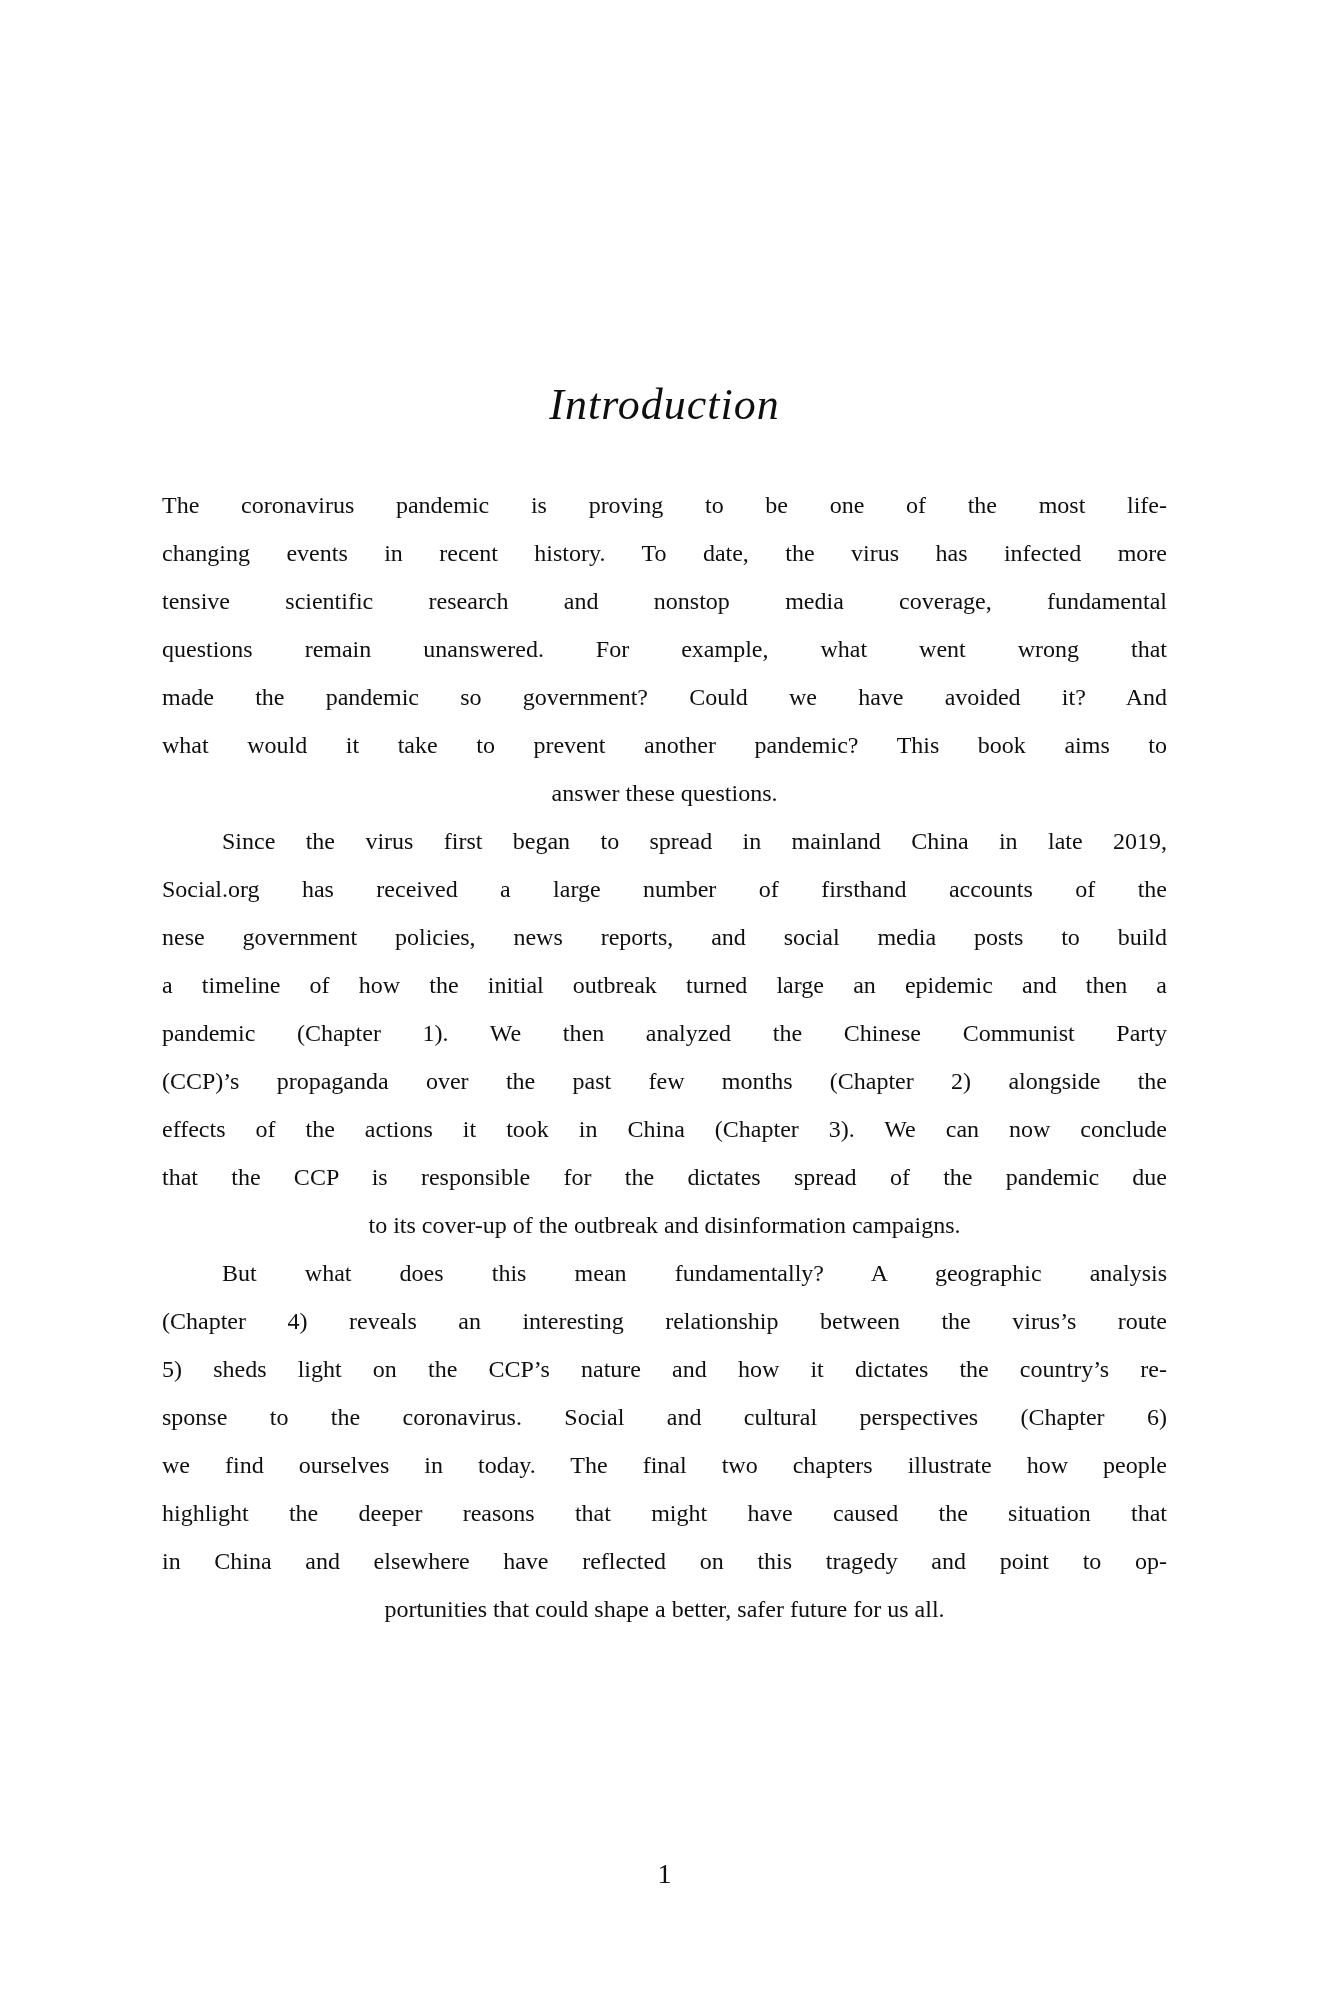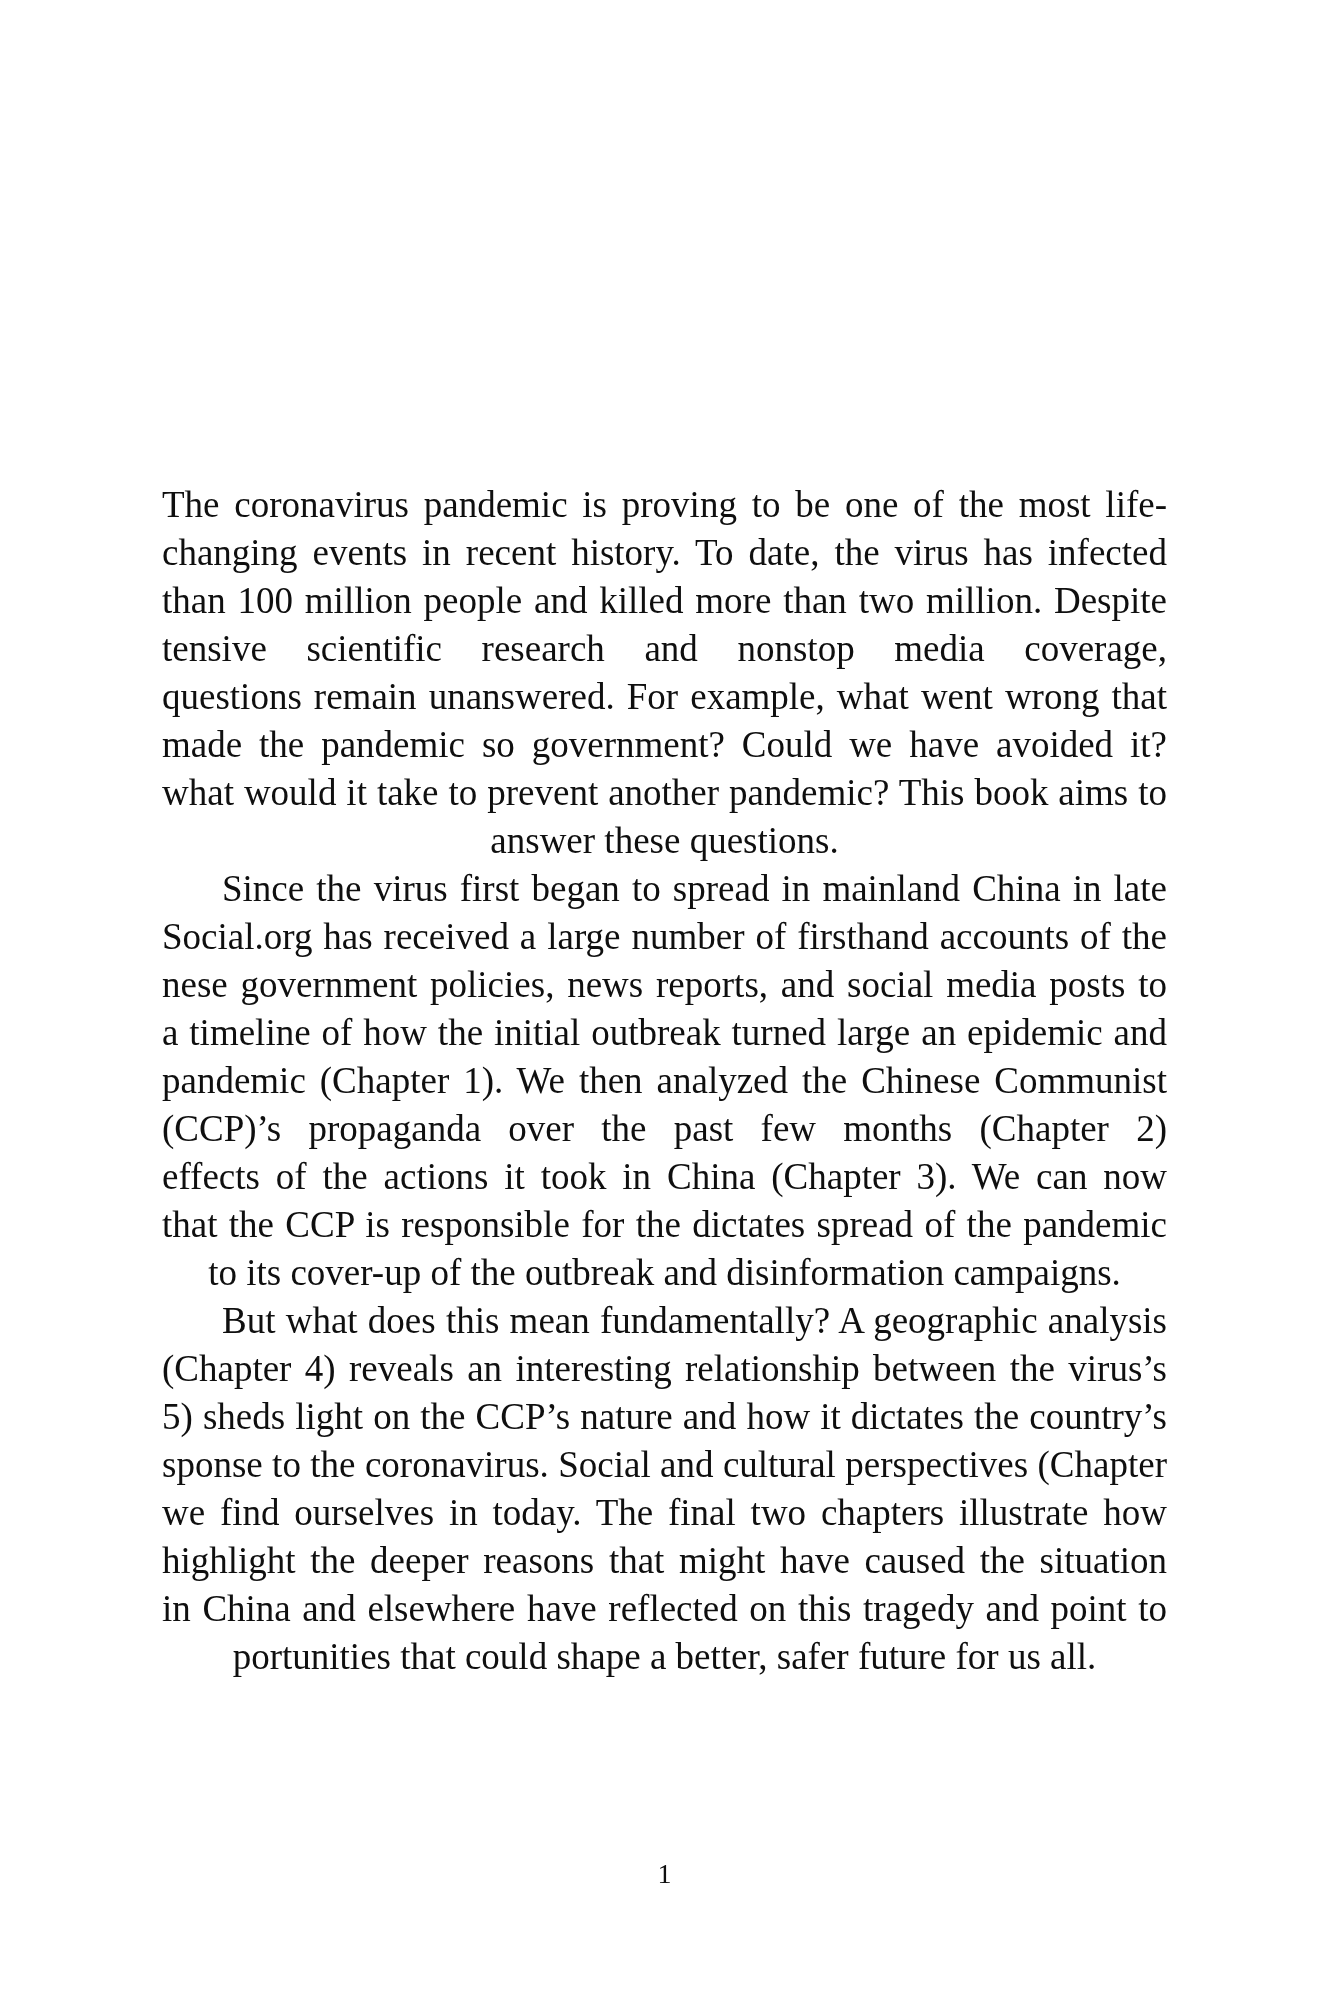--- a/index.html
+++ b/index.html
@@ -31,21 +31,21 @@
     line-height: 50px;
     font-style: italic;
     font-weight: 400;
     letter-spacing: 1px;
   }
   .text-block {
     position: absolute;
     left: 162px;
     top: 481px;
     width: 1005px;
-    font-size: 37px;
+    font-size: 24px;
     line-height: 48px;
   }
   .paragraph {
     margin: 0;
     padding: 0;
   }
   
   .line {
     text-align: justify;
     height: 48px;
@@ -74,26 +74,26 @@
     width: 1005px;
     text-align: center;
     font-size: 28px;
     line-height: 36px;
   }
 </style>
 </head>
 <body>
 
 <div class="page">
+  <h1 class="chapter-title">Introduction</h1>
 
   <div class="text-block" id="paragraphs">
       <div class="paragraph">
         <div class="line">The coronavirus pandemic is proving to be one of the most life-</div>
         <div class="line">changing events in recent history. To date, the virus has infected more</div>
-        <div class="line">than 100 million people and killed more than two million. Despite ex-</div>
         <div class="line">tensive scientific research and nonstop media coverage, fundamental</div>
         <div class="line">questions remain unanswered. For example, what went wrong that</div>
         <div class="line">made the pandemic so government? Could we have avoided it? And</div>
         <div class="line">what would it take to prevent another pandemic? This book aims to</div>
         <div class="line last">answer these questions.</div>
       </div>
       <div class="paragraph">
         <div class="line indent">Since the virus first began to spread in mainland China in late 2019,</div>
         <div class="line">Social.org has received a large number of firsthand accounts of the</div>
         <div class="line">nese government policies, news reports, and social media posts to build</div>

